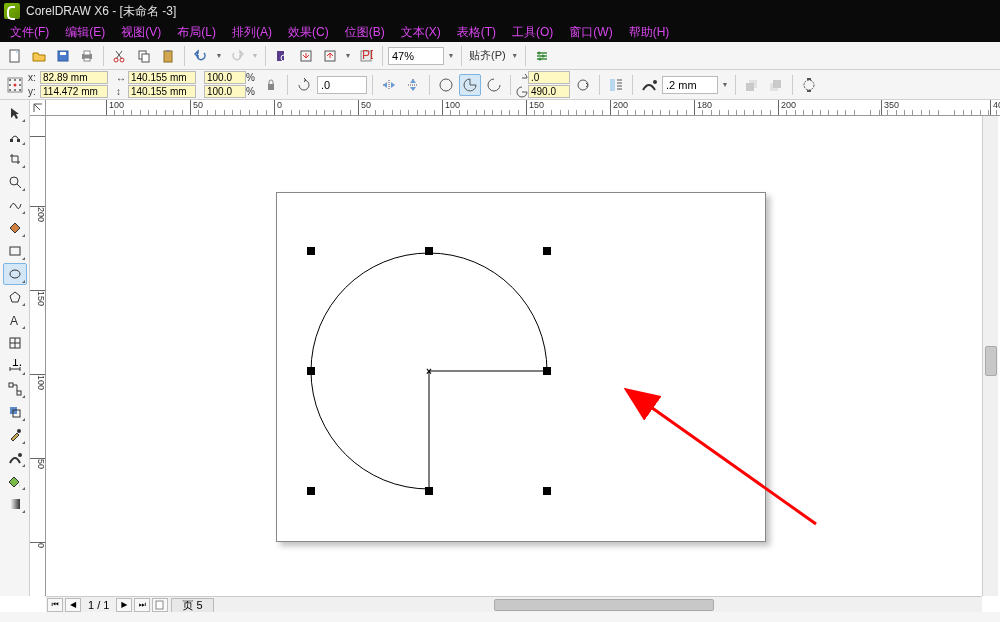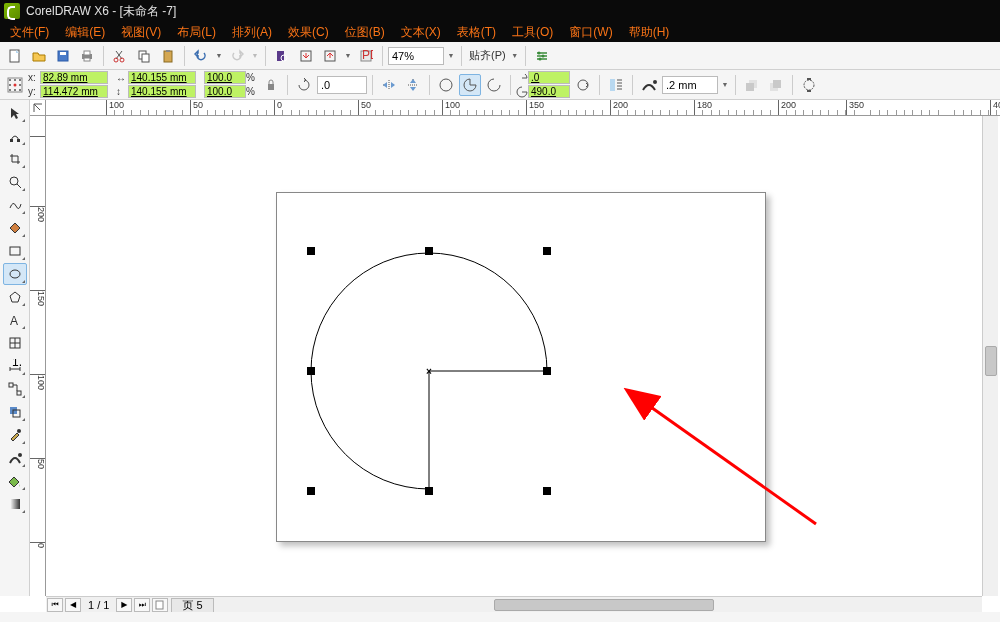--- a/index.html
+++ b/index.html
@@ -5,36 +5,36 @@
 * { margin:0; padding:0; box-sizing:border-box; font-family:"Microsoft YaHei","SimSun",Tahoma,sans-serif; font-size:12px; }
 body { background:#fff; width:1000px; height:622px; overflow:hidden; position:relative; }
 
 
 .titlebar { height:22px; background:#0a0a0a; color:#e0e0e0; display:flex; align-items:center; padding:0 4px; }
 .titlebar .logo { width:16px; height:16px; background:linear-gradient(135deg,#7fb800 0%,#5a8a00 100%); border-radius:2px; margin-right:6px; position:relative; }
 .titlebar .logo::after { content:''; position:absolute; left:3px; top:3px; width:6px; height:10px; border:2px solid #fff; border-right:none; border-radius:5px 0 0 5px; }
 
 
 .menubar { height:20px; background:#0a0a0a; display:flex; align-items:center; padding:0 2px; }
-.menubar span { color:#f97316; padding:2px 8px; cursor:default; }
+.menubar span { color:#d946ef; padding:2px 8px; cursor:default; }
 
 
 .toolbar { height:28px; background:#f5f5f5; border-bottom:1px solid #d0d0d0; display:flex; align-items:center; padding:0 4px; gap:2px; }
 .tbtn { width:22px; height:22px; display:flex; align-items:center; justify-content:center; border:1px solid transparent; border-radius:2px; color:#555; }
 .tsep { width:1px; height:20px; background:#ccc; margin:0 3px; }
 .tdrop { width:10px; height:22px; display:flex; align-items:center; justify-content:center; color:#666; font-size:7px; }
 .tinput { height:18px; border:1px solid #bbb; background:#fff; padding:0 3px; font-size:11px; }
 .tlabel { font-size:11px; color:#333; padding:0 2px; }
 
 
 .propbar { height:30px; background:#f5f5f5; border-bottom:1px solid #d0d0d0; display:flex; align-items:center; padding:0 4px; gap:2px; }
 .xy-group { display:flex; flex-direction:column; gap:1px; }
 .xy-row { display:flex; align-items:center; height:13px; }
 .xy-lbl { font-size:10px; color:#333; width:12px; }
-.xy-val { width:68px; height:13px; border:1px solid #bbb; background:#bef264; font-size:10px; padding:0 2px; display:flex; align-items:center;text-decoration:underline; }
+.xy-val { width:68px; height:13px; border:1px solid #bbb; background:#fef9c3; font-size:10px; padding:0 2px; display:flex; align-items:center; }
 .pbtn { width:22px; height:22px; display:flex; align-items:center; justify-content:center; }
 
 
 .ruler-h { height:16px; background:#fff; border-bottom:1px solid #999; position:relative; margin-left:30px; overflow:hidden; }
 .ruler-h .tick { position:absolute; top:0; height:16px; border-left:1px solid #666; font-size:9px; color:#333; padding-left:2px; }
 .ruler-h .minor { position:absolute; top:10px; height:6px; border-left:1px solid #999; }
 .ruler-v { width:16px; background:#fff; border-right:1px solid #999; position:absolute; left:30px; top:116px; bottom:26px; overflow:hidden; }
 .ruler-v .tick { position:absolute; left:0; width:16px; border-top:1px solid #666; font-size:9px; color:#333; writing-mode:vertical-rl; text-align:right; }
 .ruler-corner { position:absolute; left:30px; top:100px; width:16px; height:16px; background:#fff; border-right:1px solid #999; border-bottom:1px solid #999; z-index:5; display:flex; align-items:center; justify-content:center; }
 .ruler-unit { position:absolute; right:2px; top:102px; font-size:9px; color:#333; }
@@ -70,21 +70,21 @@
 .statusbar { position:absolute; left:0; right:0; bottom:0; height:10px; background:#f5f5f5; font-size:10px; color:#666; text-align:center; }
 
 
 svg { display:block; }
 </style>
 </head>
 <body>
 
 <div class="titlebar">
   <div class="logo"></div>
-  <span>CorelDRAW X6 - [未命名 -7]</span>
+  <span>CorelDRAW X6 - [未命名 -3]</span>
 </div>
 
 <div class="menubar">
   <span>文件(F)</span>
   <span>编辑(E)</span>
   <span>视图(V)</span>
   <span>布局(L)</span>
   <span>排列(A)</span>
   <span>效果(C)</span>
   <span>位图(B)</span>
@@ -441,21 +441,21 @@
     <div class="tick" style="left: 748px;">200</div>
     <div class="minor" style="left: 756.4px;"></div>
     <div class="minor" style="left: 764.8px;"></div>
     <div class="minor" style="left: 773.2px;"></div>
     <div class="minor" style="left: 781.6px;"></div>
     <div class="minor" style="left: 790px;"></div>
     <div class="minor" style="left: 798.4px;"></div>
     <div class="minor" style="left: 806.8px;"></div>
     <div class="minor" style="left: 815.2px;"></div>
     <div class="minor" style="left: 823.6px;"></div>
-    <div class="tick" style="left: 816px;">350</div>
+    <div class="tick" style="left: 851px;">350</div>
     <div class="minor" style="left: 840.4px;"></div>
     <div class="minor" style="left: 848.8px;"></div>
     <div class="minor" style="left: 857.2px;"></div>
     <div class="minor" style="left: 865.6px;"></div>
     <div class="minor" style="left: 874px;"></div>
     <div class="minor" style="left: 882.4px;"></div>
     <div class="minor" style="left: 890.8px;"></div>
     <div class="minor" style="left: 899.2px;"></div>
     <div class="minor" style="left: 907.6px;"></div>
     <div class="tick" style="left: 960px;">400</div>

